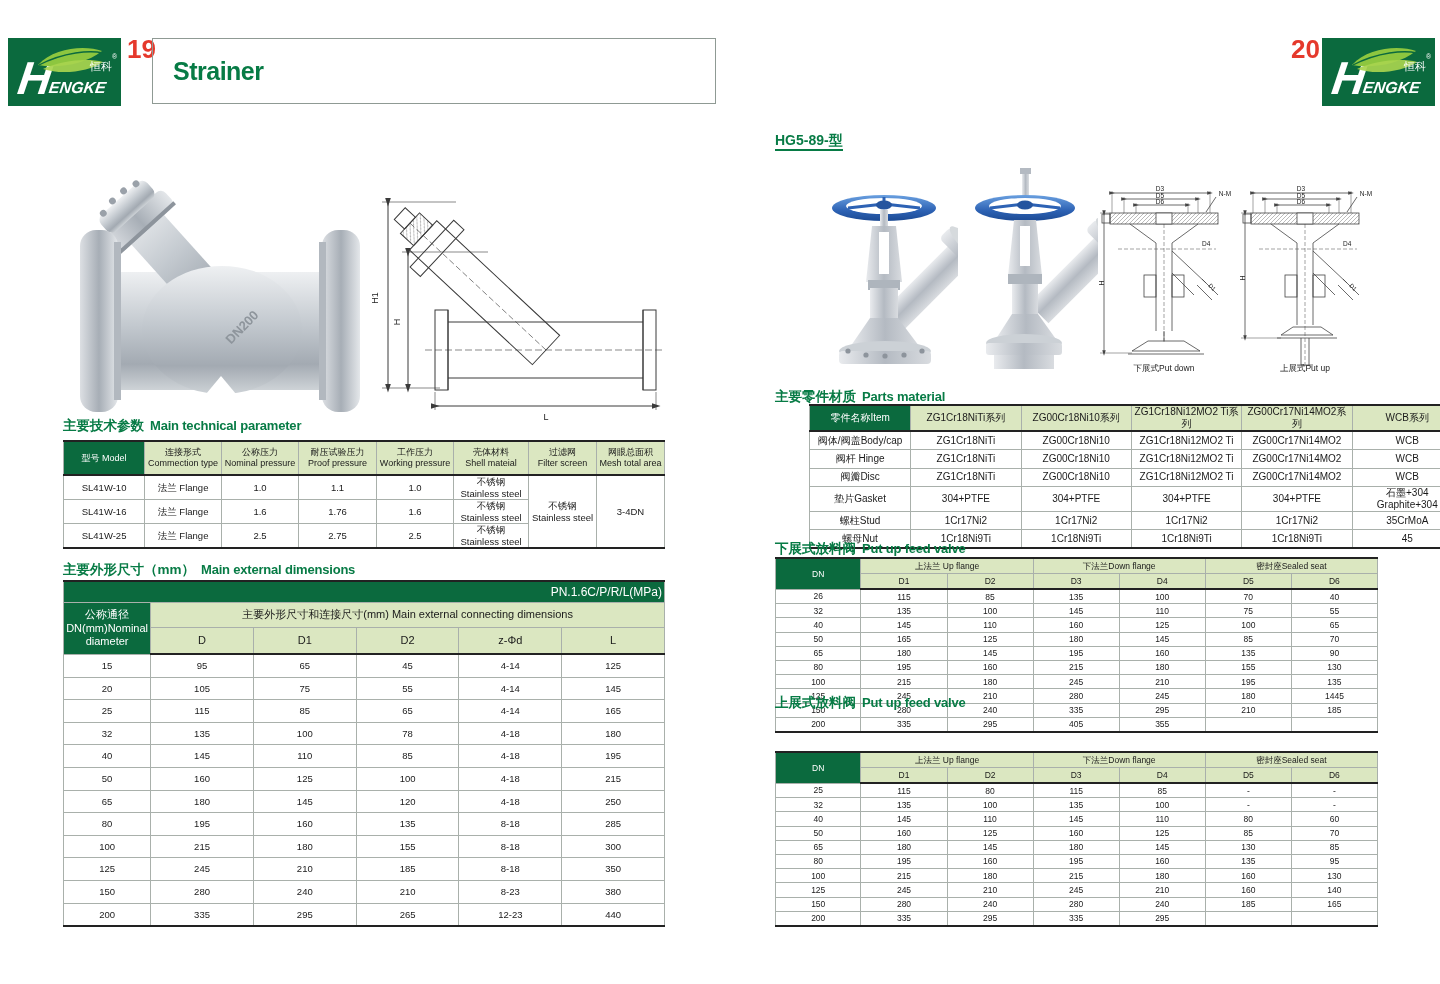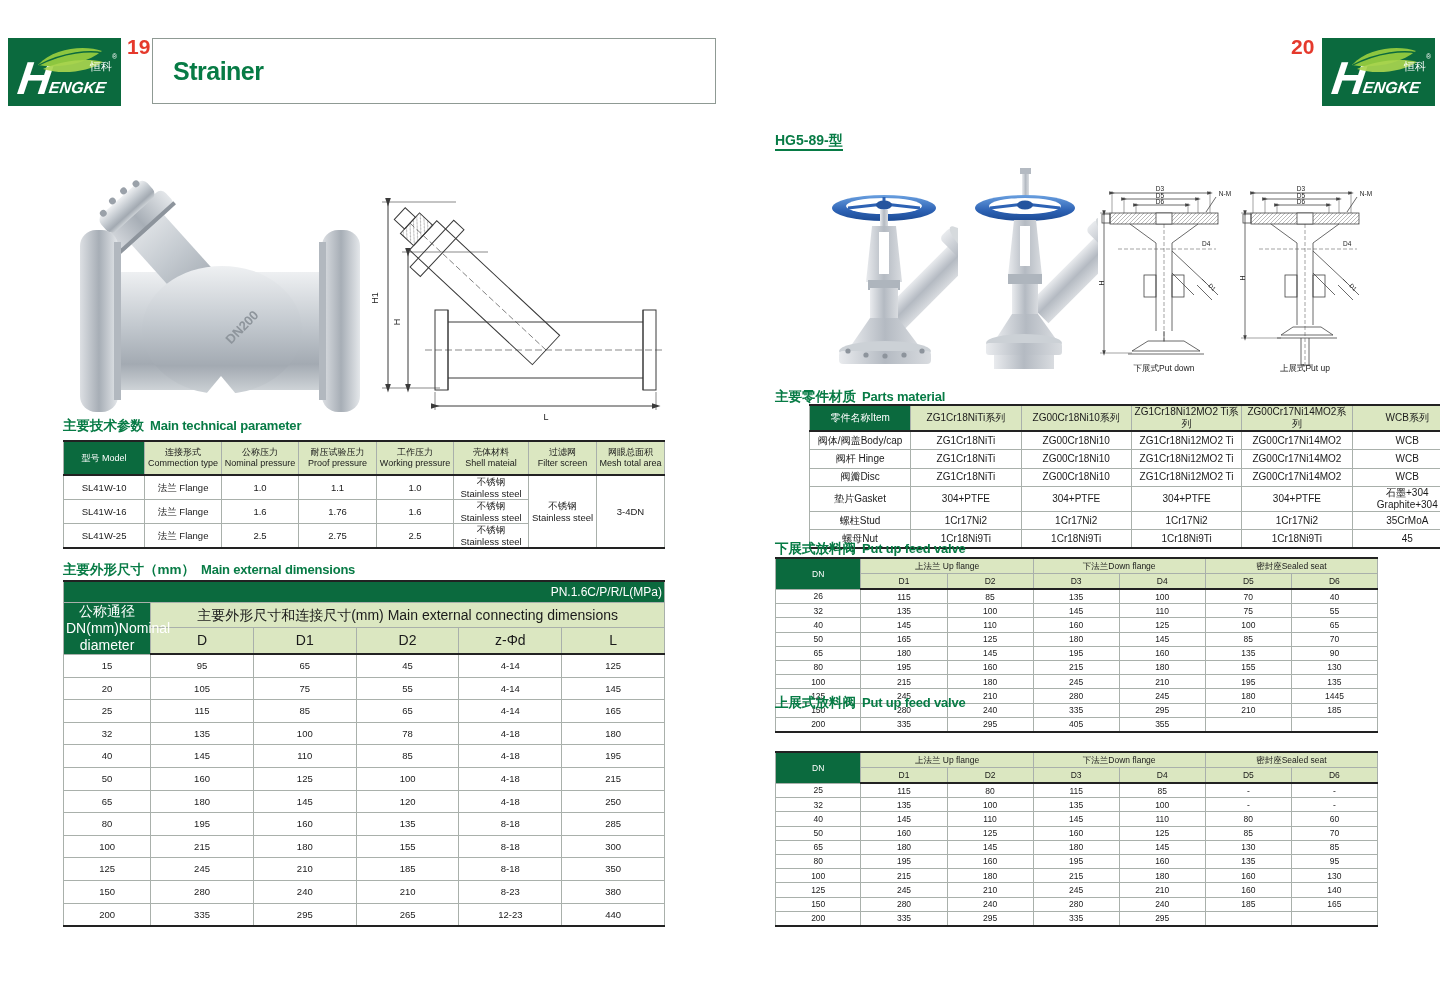--- a/index.html
+++ b/index.html
@@ -1,21 +1,21 @@
 <!DOCTYPE html>
 <html><head>
 <meta charset="utf-8">
 <style>
   html,body{margin:0;padding:0;background:#e9e9e9;}
   #page{position:relative;width:1440px;height:984px;background:#ffffff;overflow:hidden;
         font-family:"Liberation Sans","DejaVu Sans",sans-serif;color:#1a1a1a;}
   .abs{position:absolute;}
   
   .logo-box{position:absolute;top:38px;width:113px;height:68px;background:#0b6a3e;}
-  .pagenum{position:absolute;top:36px;font-size:21px;font-weight:800;color:#e5392c;line-height:1;}
+  .pagenum{position:absolute;top:36px;font-size:26px;font-weight:800;color:#e5392c;line-height:1;}
   .title-box{position:absolute;top:38px;height:66px;border:1px solid #8f9a94;box-sizing:border-box;
              display:flex;flex-direction:column;justify-content:center;padding-left:20px;}
   .title-en{font-size:25px;font-weight:900;color:#077b45;line-height:1;letter-spacing:-0.5px;}
   .title-zh{font-size:15px;color:#3a3a3a;margin-top:4px;line-height:1;}
   
   .sec-title{position:absolute;white-space:nowrap;line-height:1;}
   .sec-title .zh{font-size:13.5px;font-weight:bold;color:#077b45;}
   .sec-title .en{font-size:13px;font-weight:700;color:#077b45;margin-left:6px;letter-spacing:-0.2px;}
   .model-label{position:absolute;font-size:14px;font-weight:bold;color:#077b45;
                border-bottom:2px solid #077b45;padding-bottom:2px;line-height:1;}
@@ -27,21 +27,21 @@
   .tbl thead tr:last-child th{border-bottom:2px solid #222;}
   .dg{background:#0b6a3e;color:#ffffff;}
   .lg{background:#dbe7c1;color:#1a1a1a;}
   
   .t1{width:602px;font-size:9.5px;}
   .t1 thead th{height:32px;font-size:9px;}
   .t1 tbody td{height:23px;}
   
   .t2{width:602px;font-size:9.5px;}
   .t2 th.pn{height:20px;font-size:12px;text-align:right;}
-  .t2 th{font-size:14px;}
+  .t2 th{font-size:11px;}
   .t2 thead tr:nth-child(2) th.lg{height:24px;}
   .t2 thead tr:nth-child(3) th{height:25px;}
   .t2 tbody td{height:21.6px;}
   
   .t3{width:654px;font-size:10px;margin-left:34px;}
   .t3 thead th{height:20px;}
   .t3 tbody td{height:17.3px;}
   .t3 tbody td:first-child{font-weight:normal;}
   
   .t4{width:603px;font-size:8.5px;}

